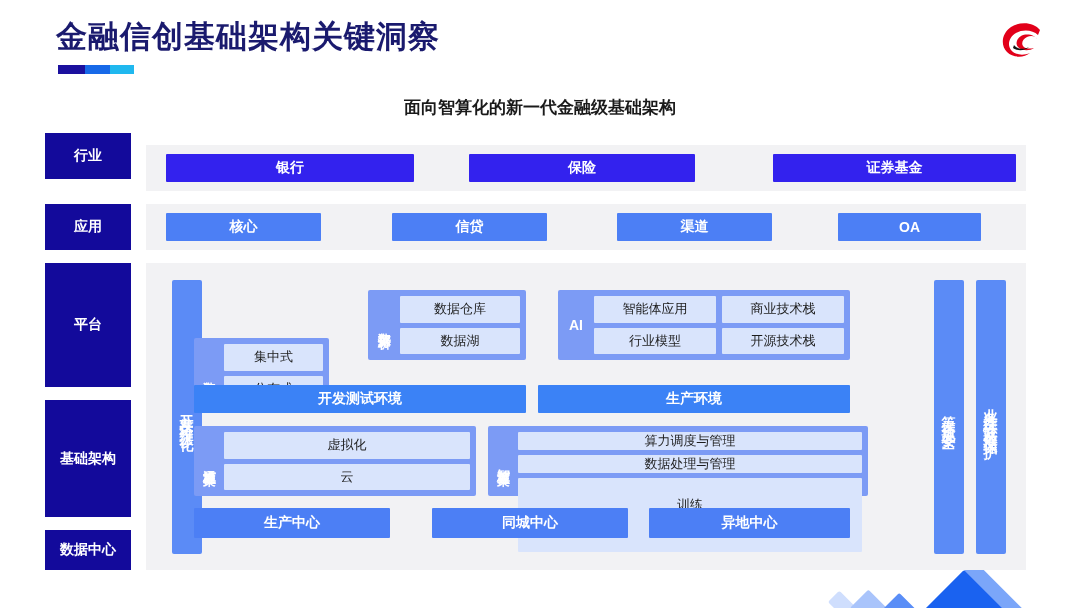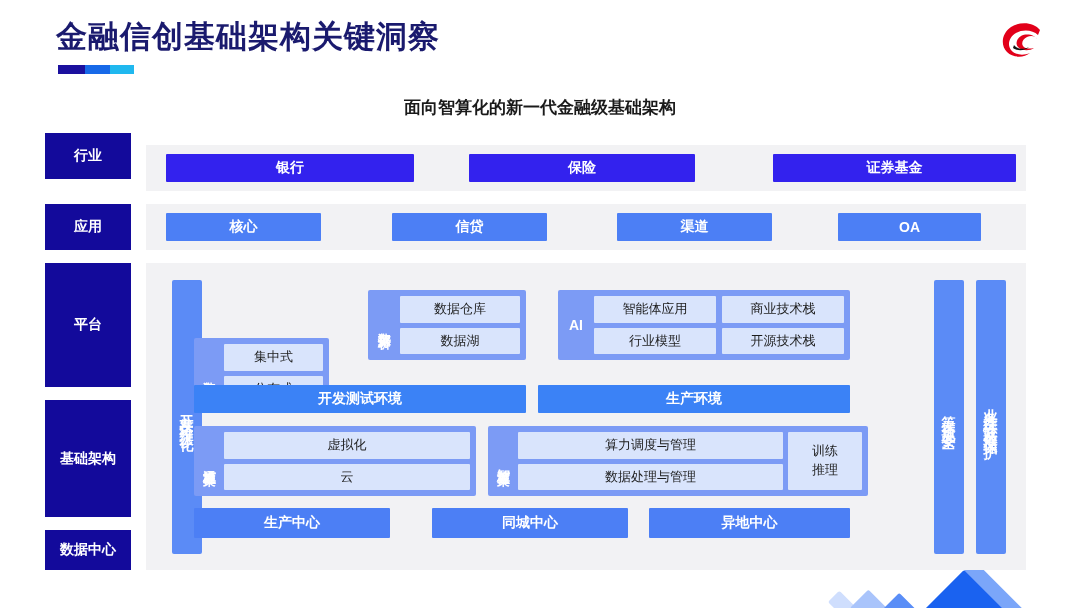--- a/index.html
+++ b/index.html
@@ -104,21 +104,21 @@
   
   .envbar { position: absolute; height: 28px; background: #3b82f6; color: #fff;
             font-weight: 700; font-size: 14px; display: flex; align-items: center;
             justify-content: center; border-radius: 1px; }
   .env-0 { left: 48px;  top: 122px; width: 332px; }
   .env-1 { left: 392px; top: 122px; width: 312px; }
 
   
   .g-gen  { left: 48px;  top: 163px; width: 282px; height: 70px; }
   .g-int  { left: 342px; top: 163px; width: 380px; height: 70px; }
-  .g-int .grp-body { flex-direction: row; }
+  .g-int .grp-body { flex-direction: column; }
   .g-int .stack { flex: 1 1 auto; display: flex; flex-direction: column; gap: 5px; }
   .g-int .side  { flex: 0 0 74px; background: #d9e4fc; color: #1d1d1d; font-size: 13px;
                   display: flex; flex-direction: column; align-items: center;
                   justify-content: center; line-height: 1.45; border-radius: 1px; }
 
   
   .dcbar { position: absolute; height: 30px; top: 245px; background: #4c7ff5; color: #fff;
            font-weight: 700; font-size: 14px; display: flex; align-items: center;
            justify-content: center; border-radius: 1px; }
   .dc-0 { left: 48px;  width: 196px; }

